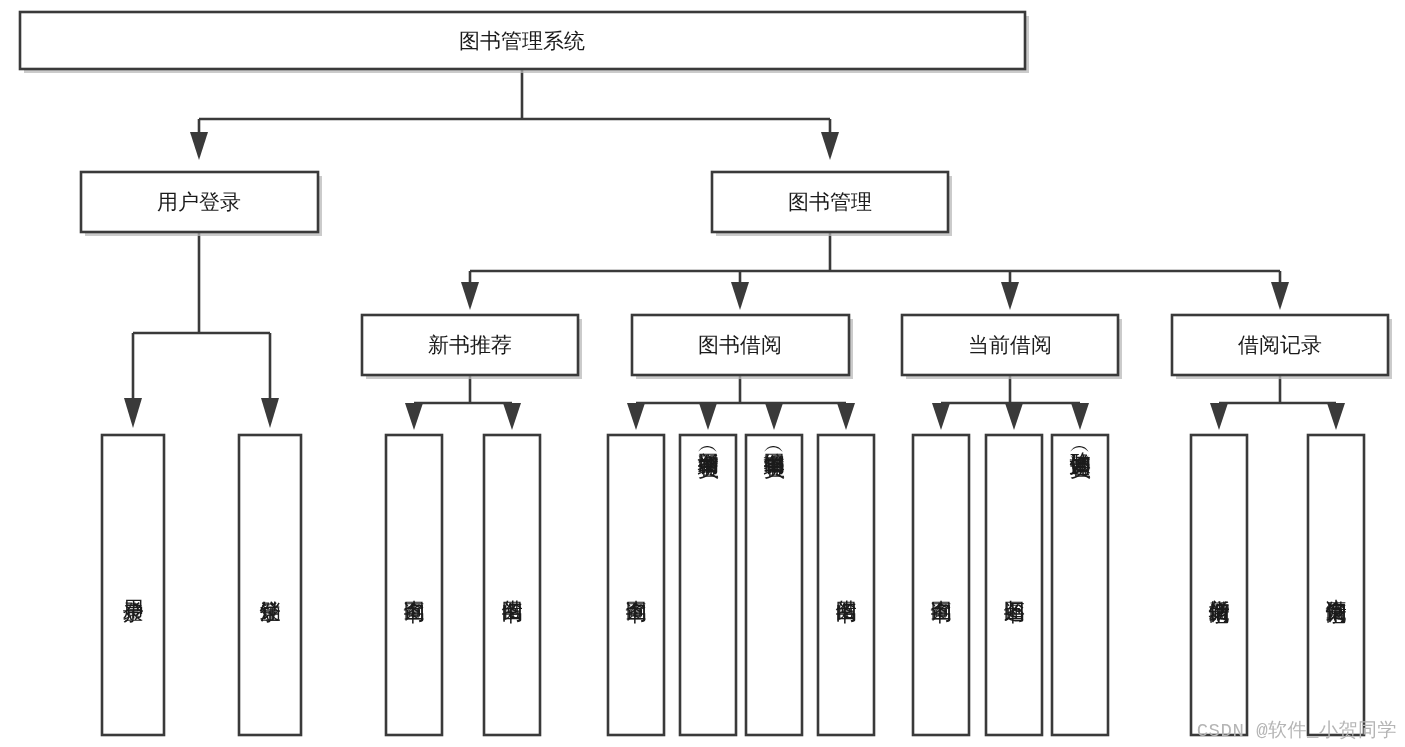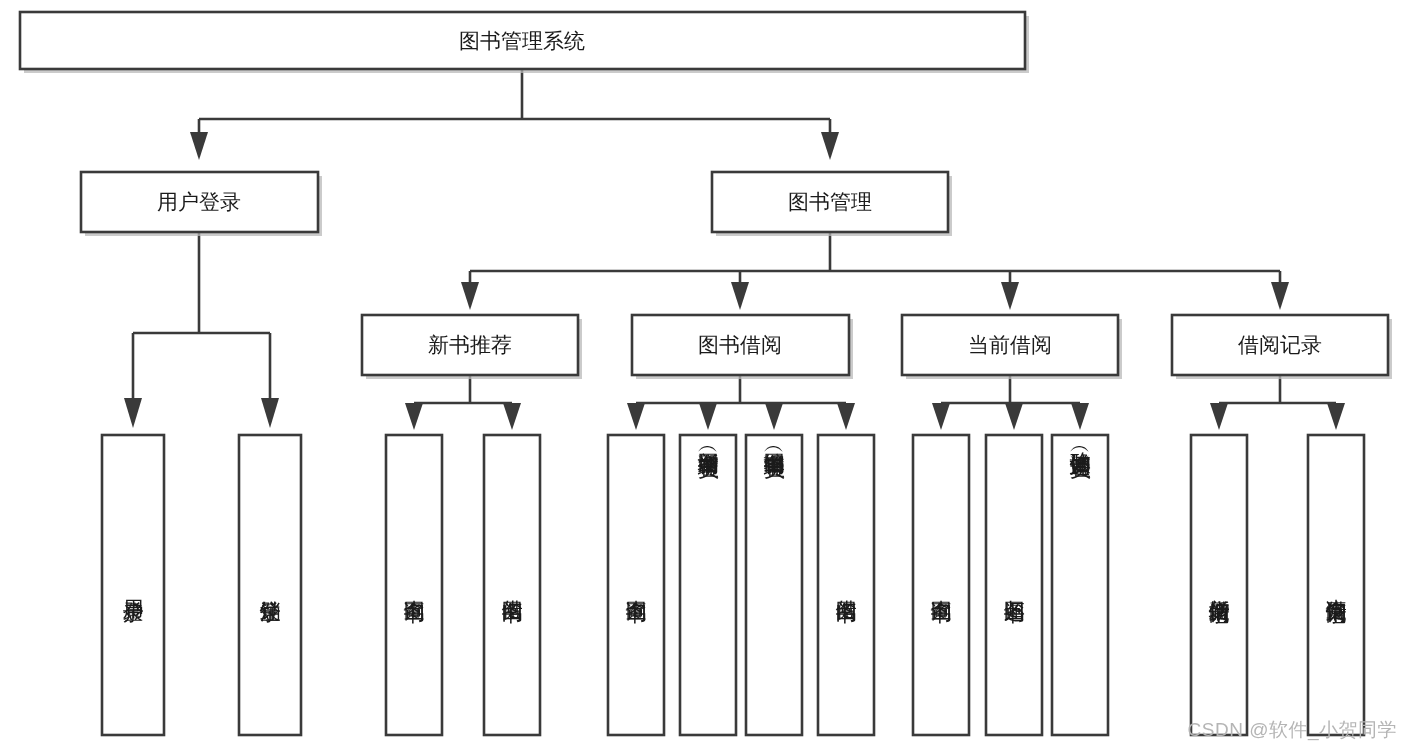--- a/index.html
+++ b/index.html
@@ -65,21 +65,21 @@
     font-size: 21px;
     color: #1b1b1b;
     line-height: 1.08;
     letter-spacing: 1px;
     white-space: nowrap;
   }
   .watermark {
     position: absolute;
     right: 8px;
     bottom: 4px;
-    font-family: Liberation Sans, sans-serif;
+    font-family: Liberation Mono, monospace;
     font-size: 19px;
     color: #b5b5b5;
     white-space: nowrap;
     letter-spacing: 0.5px;
   }
 </style>
 </head>
 <body>
 
 <div id="diagram-root">

